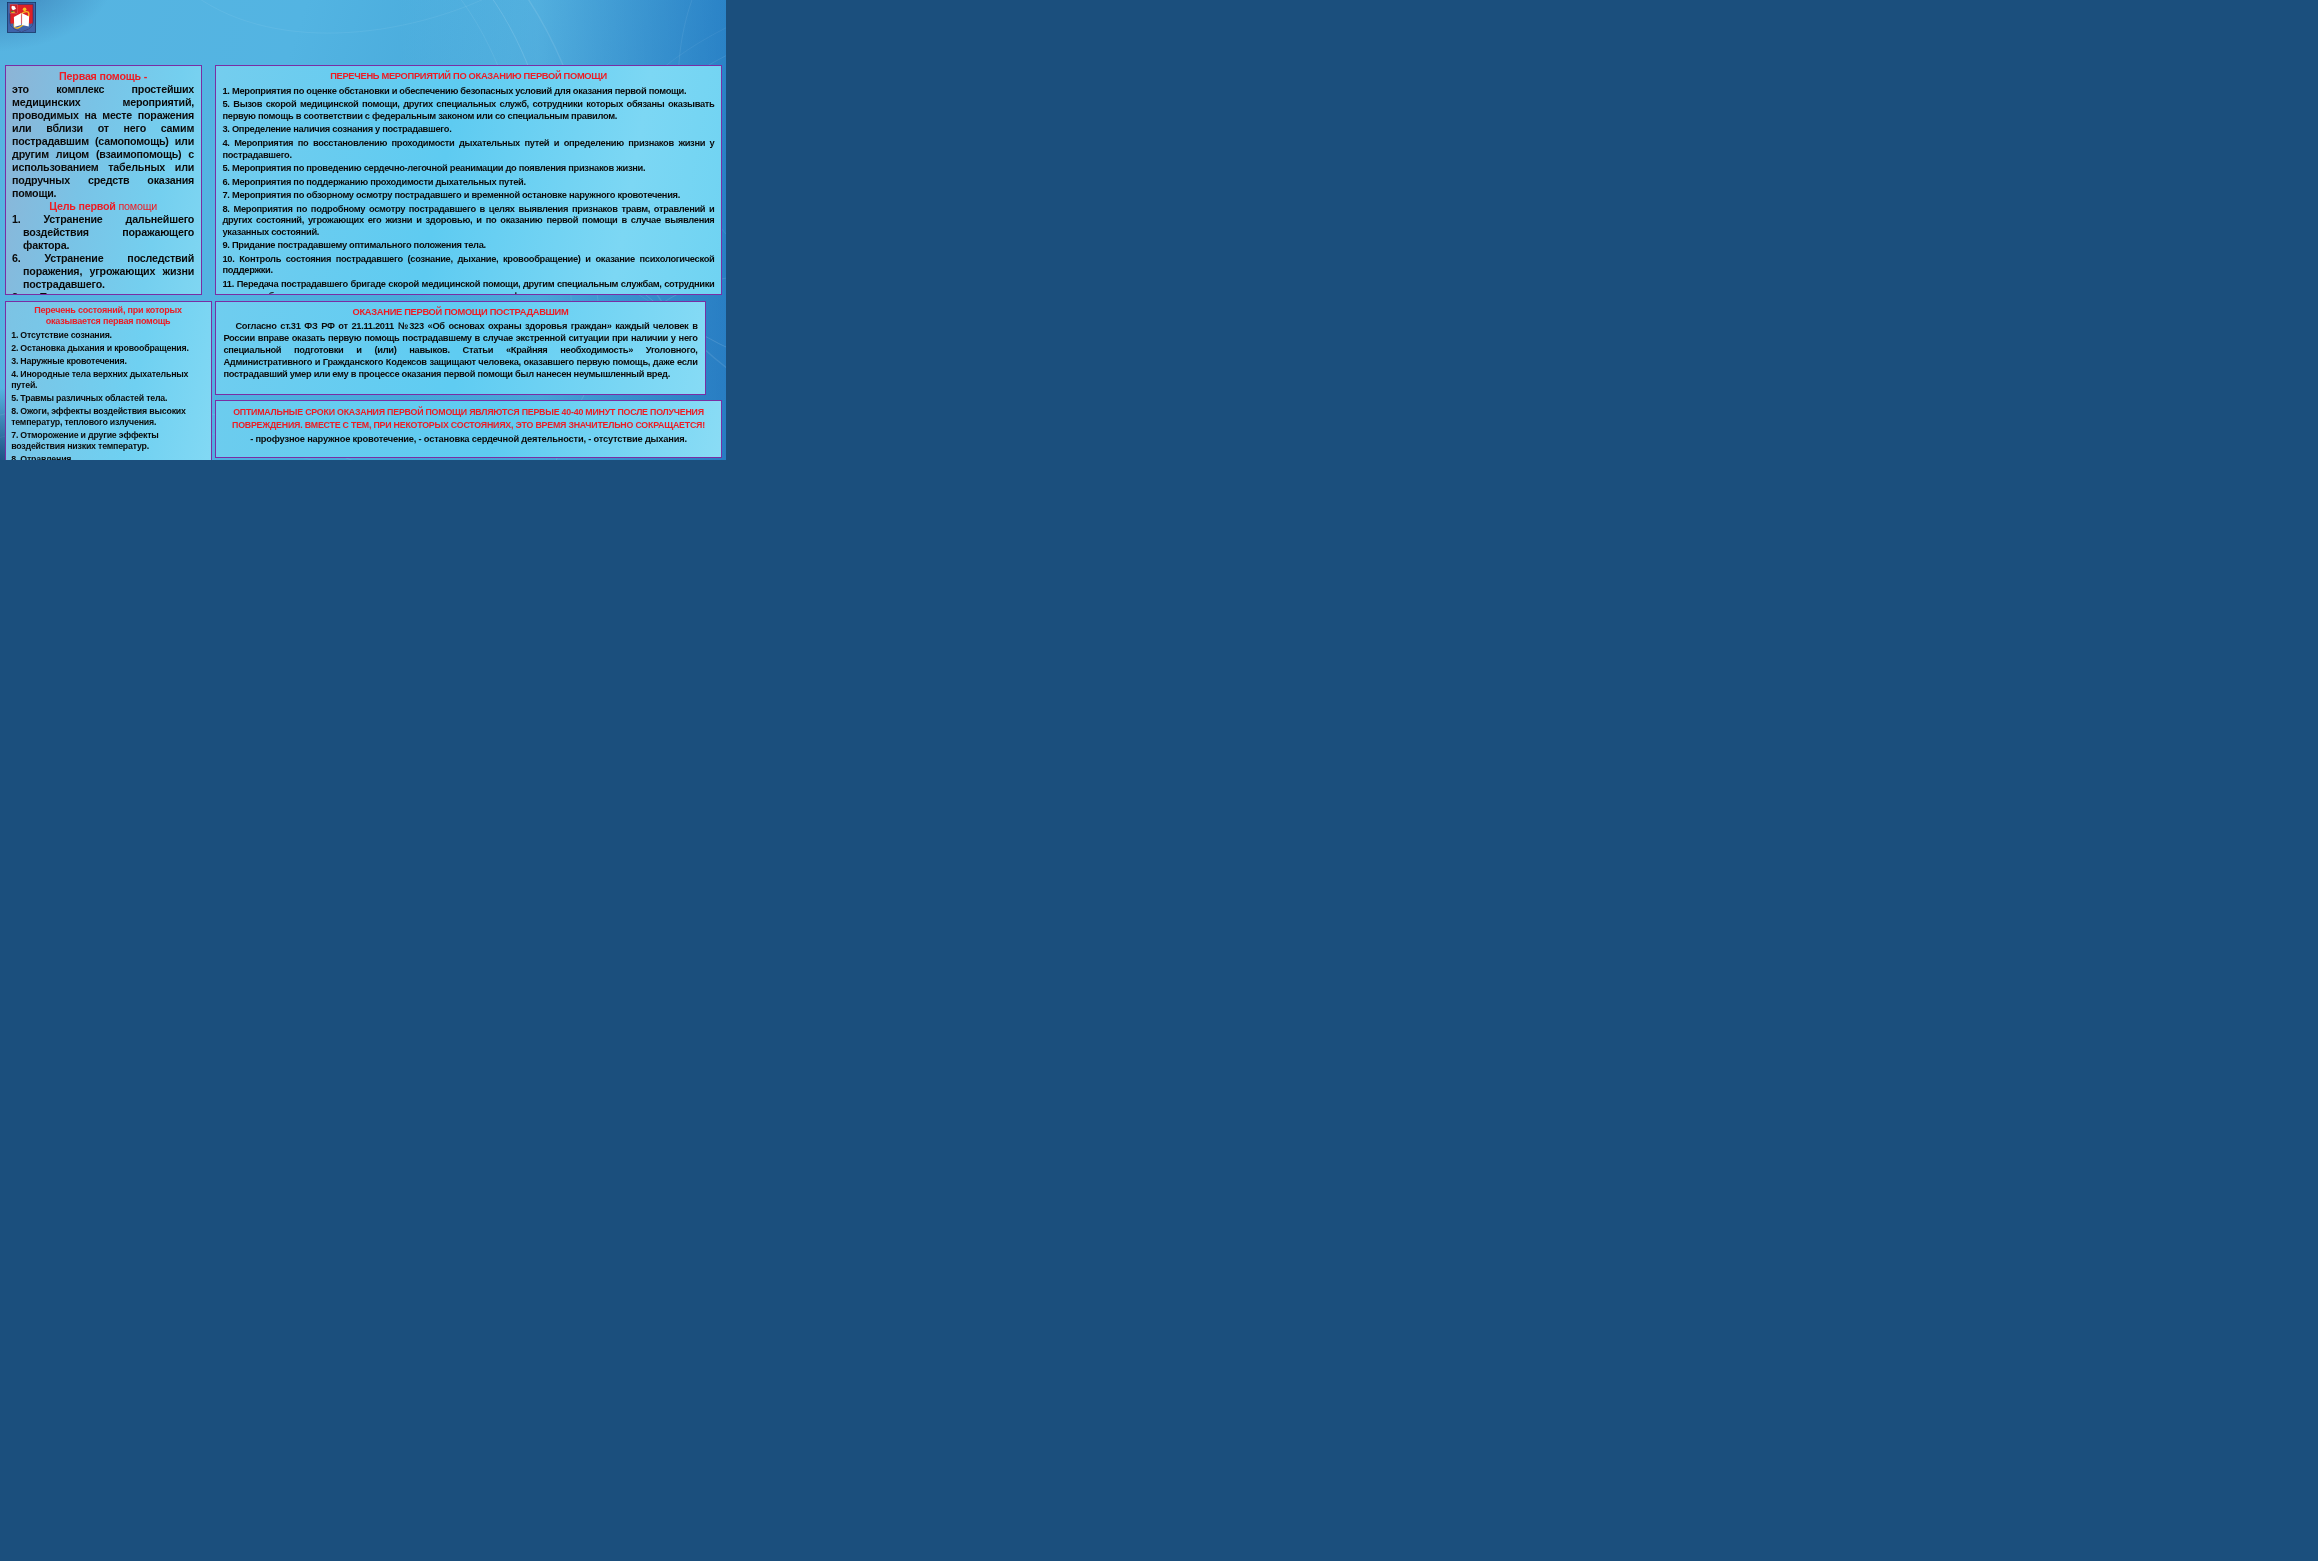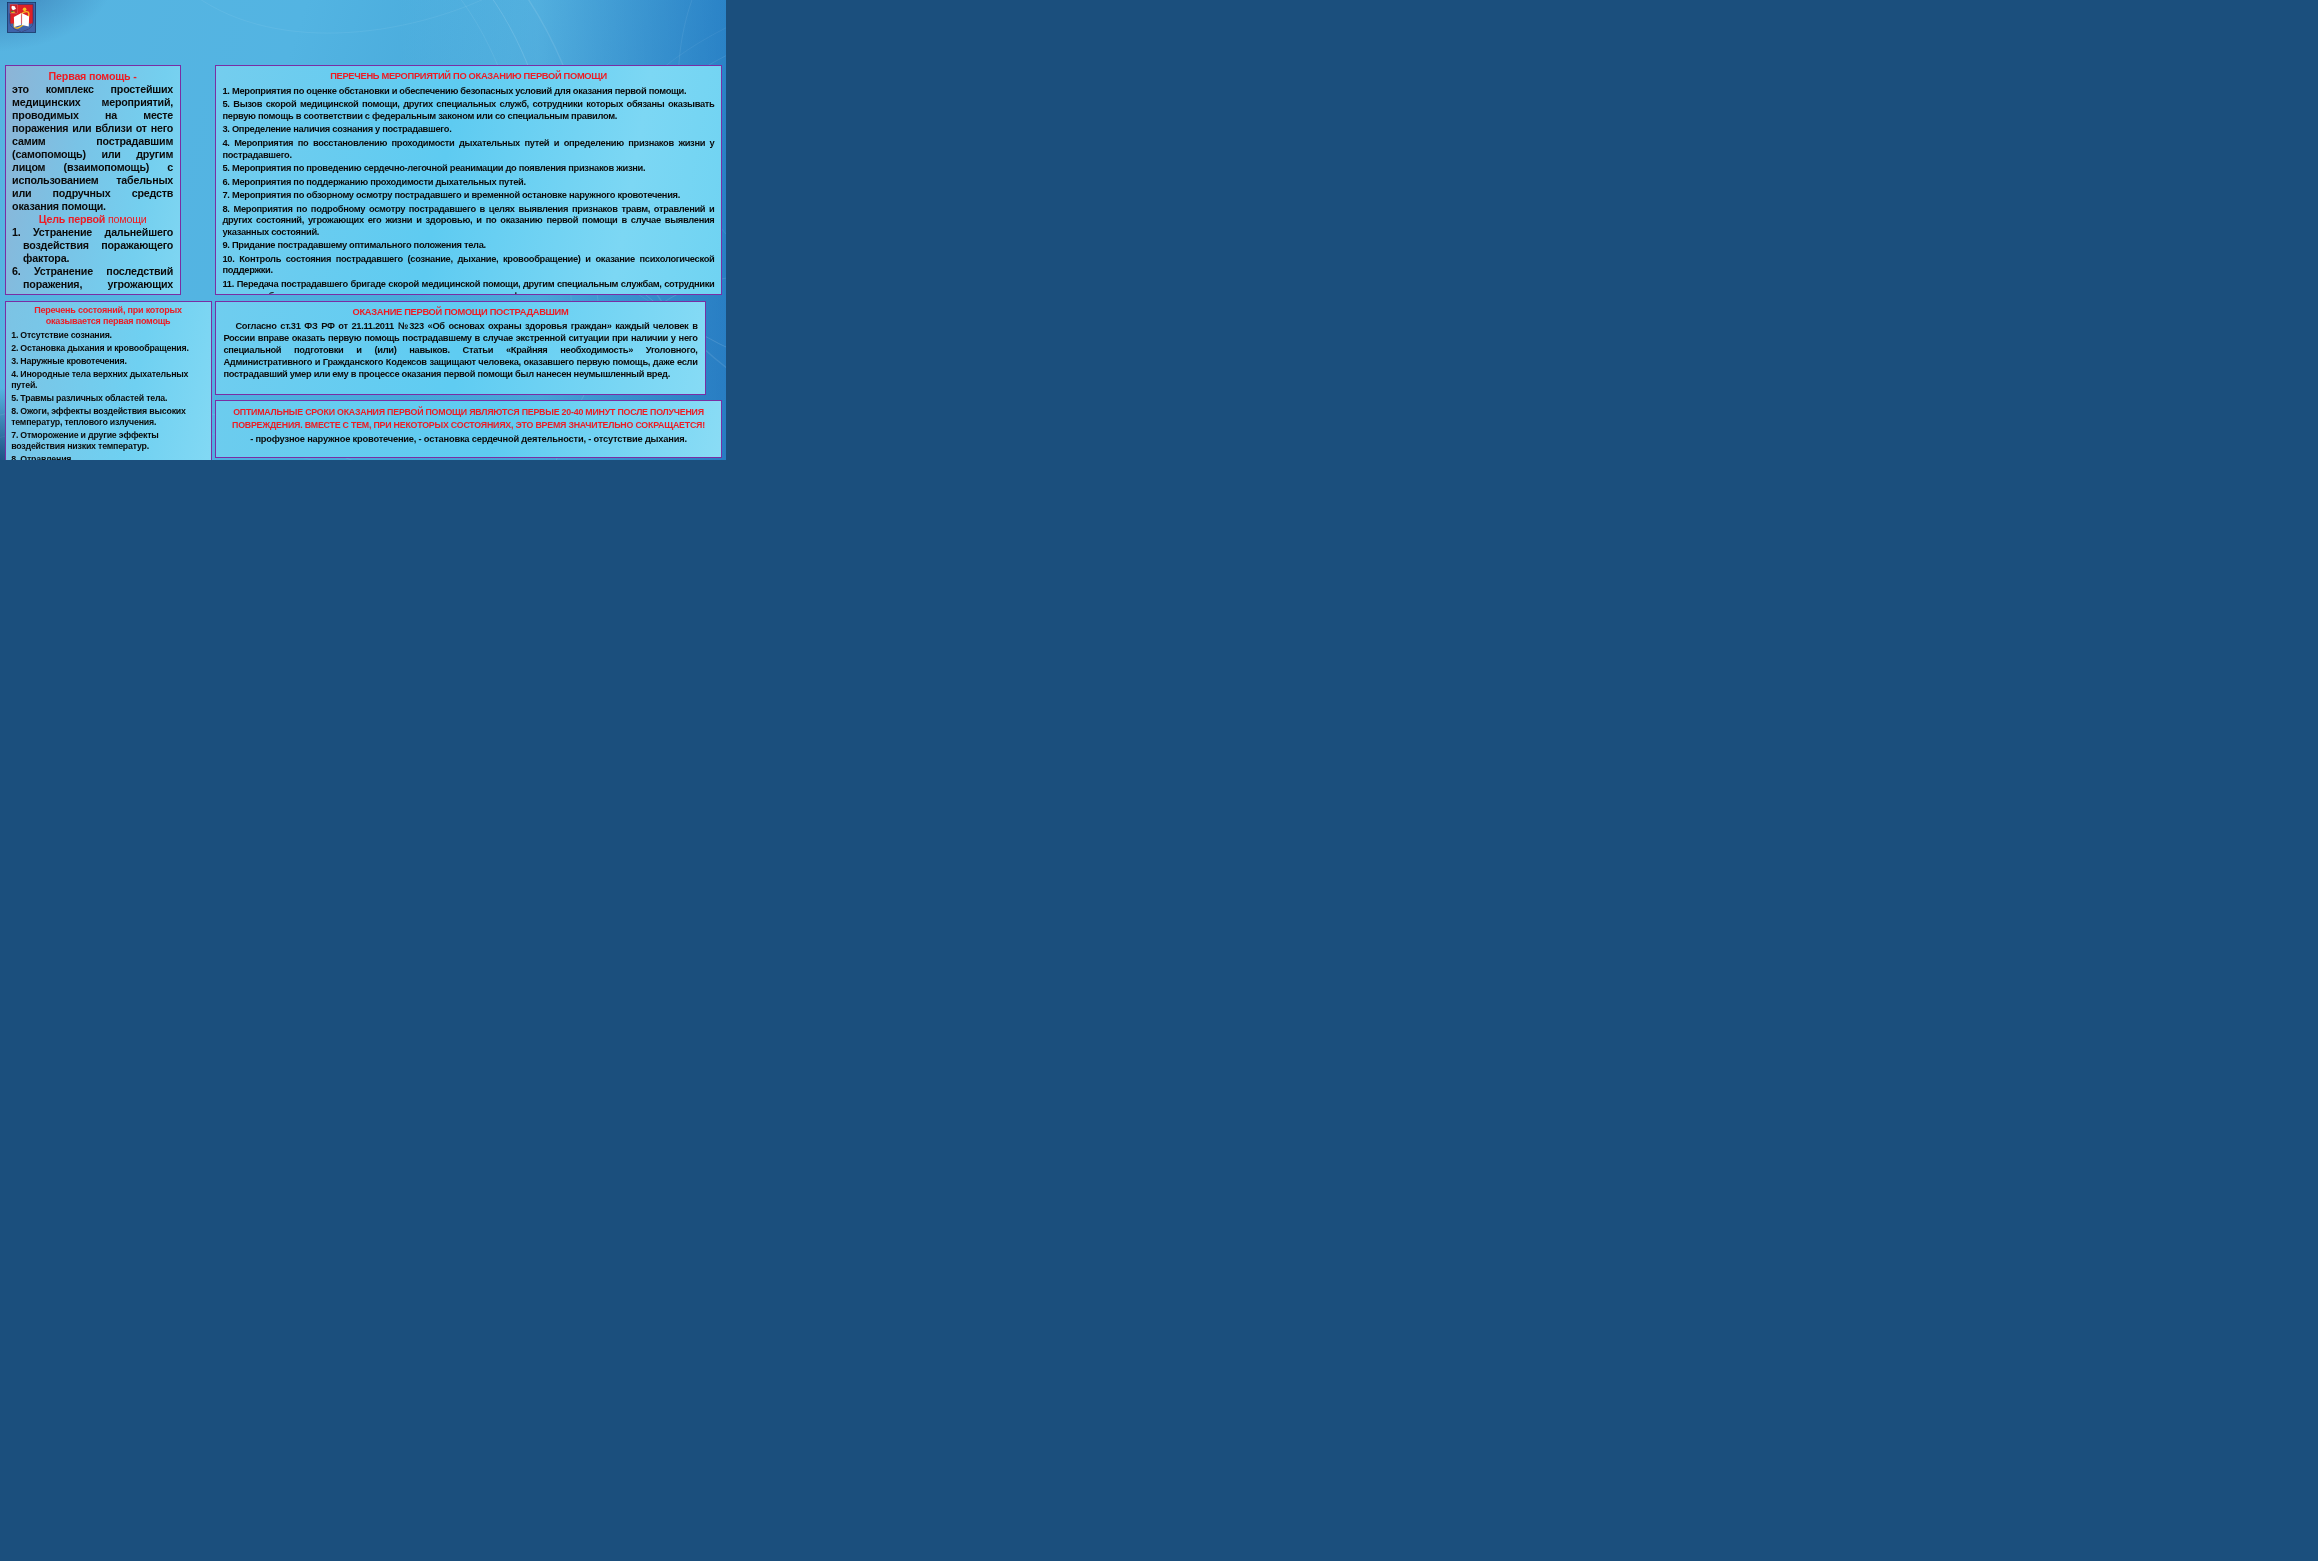--- a/index.html
+++ b/index.html
@@ -33,21 +33,21 @@
   }
   
   .pbox{
     position:absolute;
     border:1.4px solid #7a2ea3;
     box-sizing:border-box;
     overflow:hidden;
     color:#0a0a0a;
   }
   .box-def{
-    left:4.6px;top:65px;width:176px;height:230px;
+    left:4.6px;top:65px;width:197px;height:230px;
     background:linear-gradient(100deg,#8db4d6 0%,#79c3e6 40%,#74cfef 75%,#7fd6f2 100%);
     padding:3.7px 6.5px;
     font-size:10.7px;font-weight:bold;letter-spacing:-0.2px;line-height:1.22;
   }
   .box-def .red-head{color:#ed1c24;text-align:center;}
   .box-def .body{text-align:justify;}
   .goal-head{color:#ed1c24;text-align:center;}
   .goal-head .light{font-weight:normal;}
   .goal-list .list-item{padding-left:11px;text-indent:-11px;text-align:justify;}
   .box-conditions{
@@ -169,18 +169,18 @@
         <div class="list-item">8. Отравления.</div>
       </div>
   </div>
 
   <div class="pbox box-aid">
     <div class="red-head">ОКАЗАНИЕ ПЕРВОЙ ПОМОЩИ ПОСТРАДАВШИМ</div>
     <div class="body">Согласно ст.31 ФЗ РФ от 21.11.2011 №323 «Об основах охраны здоровья граждан» каждый человек в России вправе оказать первую помощь пострадавшему в случае экстренной ситуации при наличии у него специальной подготовки и (или) навыков. Статьи «Крайняя необходимость» Уголовного, Административного и Гражданского Кодексов защищают человека, оказавшего первую помощь, даже если пострадавший умер или ему в процессе оказания первой помощи был нанесен неумышленный вред.</div>
   </div>
 
   <div class="pbox box-timing">
-    <div class="warn">ОПТИМАЛЬНЫЕ СРОКИ ОКАЗАНИЯ ПЕРВОЙ ПОМОЩИ ЯВЛЯЮТСЯ ПЕРВЫЕ 20-40 МИНУТ ПОСЛЕ ПОЛУЧЕНИЯ ПОВРЕЖДЕНИЯ. ВМЕСТЕ С ТЕМ, ПРИ НЕКОТОРЫХ СОСТОЯНИЯХ, ЭТО ВРЕМЯ ЗНАЧИТЕЛЬНО СОКРАЩАЕТСЯ!</div>
+    <div class="warn">ОПТИМАЛЬНЫЕ СРОКИ ОКАЗАНИЯ ПЕРВОЙ ПОМОЩИ ЯВЛЯЮТСЯ ПЕРВЫЕ 40-40 МИНУТ ПОСЛЕ ПОЛУЧЕНИЯ ПОВРЕЖДЕНИЯ. ВМЕСТЕ С ТЕМ, ПРИ НЕКОТОРЫХ СОСТОЯНИЯХ, ЭТО ВРЕМЯ ЗНАЧИТЕЛЬНО СОКРАЩАЕТСЯ!</div>
     <div class="causes">- профузное наружное кровотечение, - остановка сердечной деятельности, - отсутствие дыхания.</div>
   </div>
 
 </div>
 
 
 </body></html>

